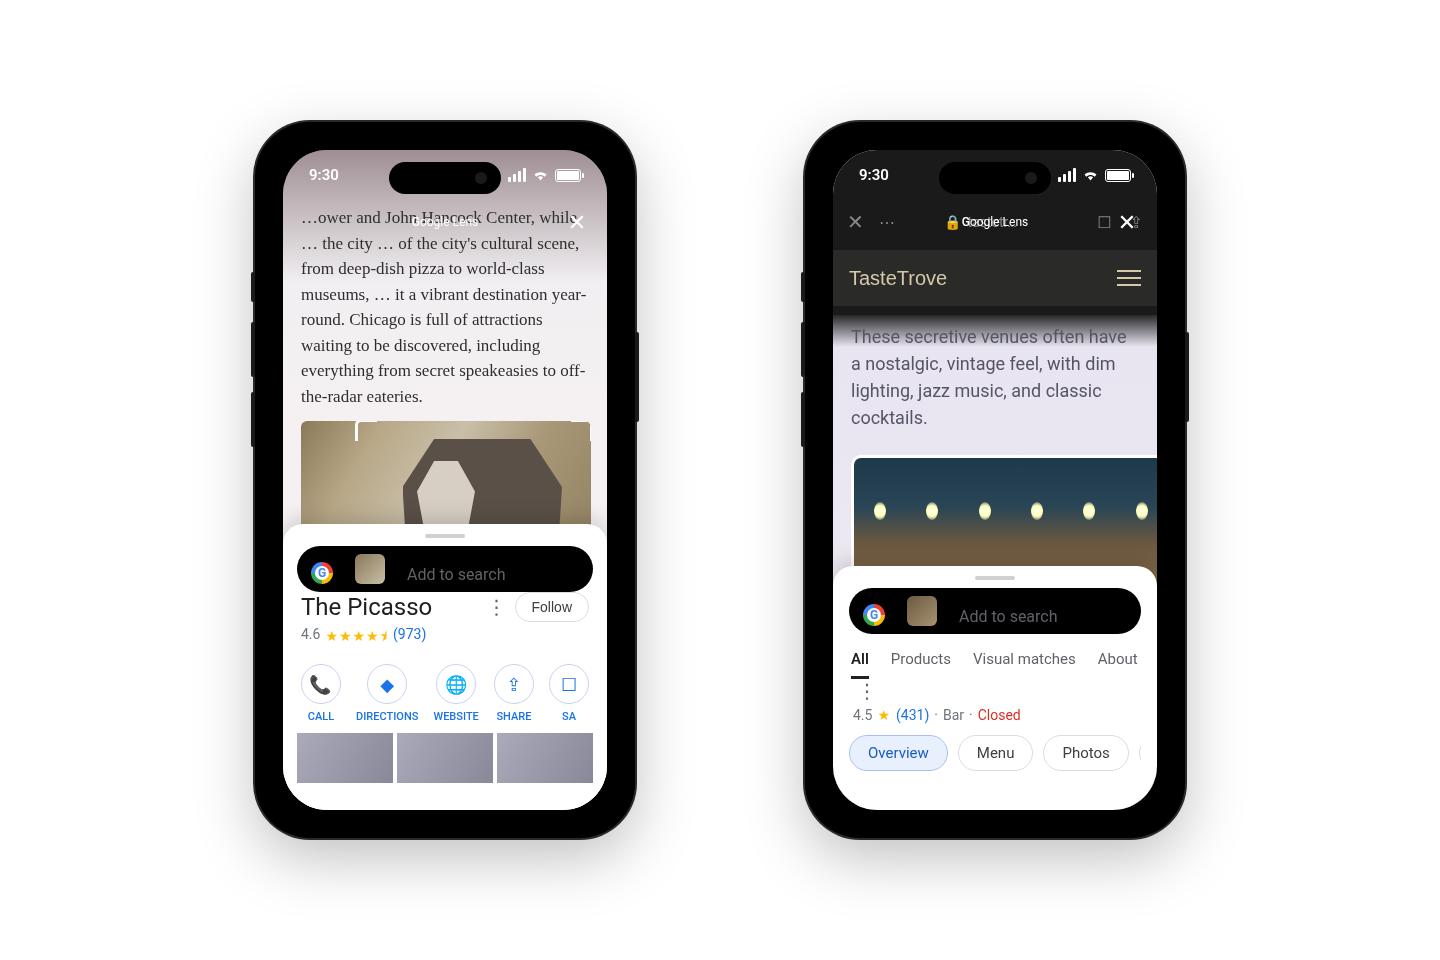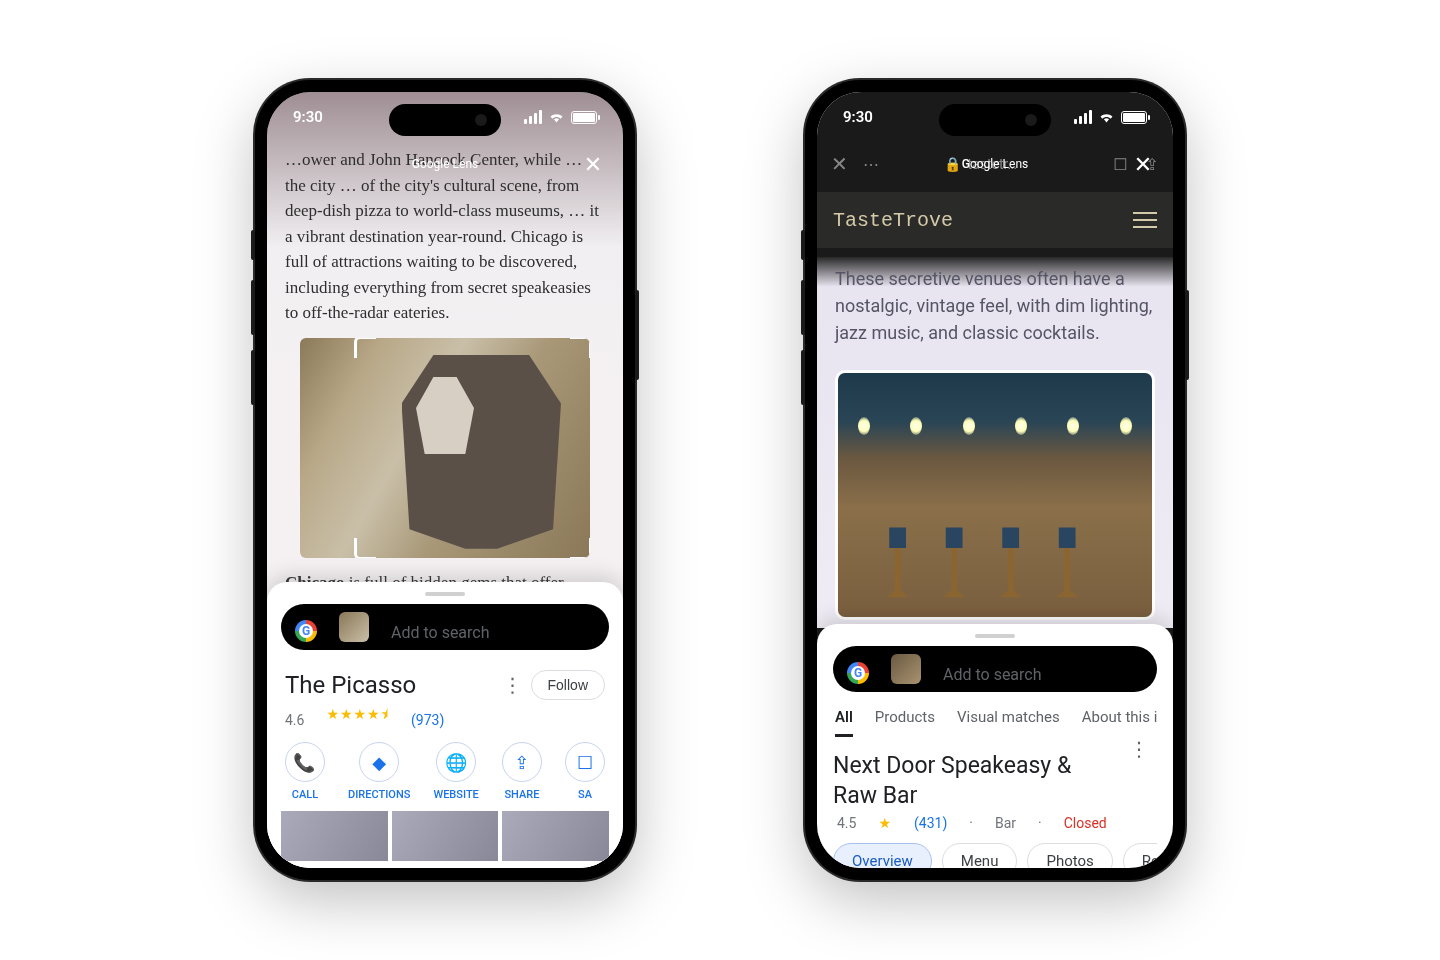--- a/index.html
+++ b/index.html
@@ -8,24 +8,24 @@
     background: #fff;
     width: 1440px;
     height: 960px;
     display: flex;
     justify-content: center;
     align-items: center;
     gap: 170px;
   }
   .phone {
     width: 380px;
-    height: 800px;
+    height: 716px;
     background: #000;
     border-radius: 55px;
-    padding: 12px;
+    padding: 28px;
     position: relative;
     box-shadow: 0 0 0 2px #2a2a2a, 0 20px 60px rgba(0,0,0,0.25);
   }
   .side-btn {
     position: absolute;
     background: #1a1a1a;
     border-radius: 2px;
   }
   .side-btn.l1 { left: -4px; top: 150px; width: 4px; height: 30px; }
   .side-btn.l2 { left: -4px; top: 200px; width: 4px; height: 55px; }
@@ -182,33 +182,33 @@
       conic-gradient(#ea4335 0 90deg, #fbbc05 90deg 180deg, #34a853 180deg 270deg, #4285f4 270deg 360deg);
     position: relative;
   }
   .g-logo::after { content:""; position:absolute; inset:4px; background:#fff; border-radius:50%; }
   .g-logo::before { content:"G"; position:absolute; inset:0; display:flex; align-items:center; justify-content:center; color:#4285f4; font-weight:700; font-size:12px; z-index:2;}
   .thumb {
     width: 30px; height: 30px; border-radius: 6px;
     background: linear-gradient(135deg, #8a7858, #c9bfa8);
   }
   .thumb.bar { background: linear-gradient(135deg, #6b5a42, #a89270); }
-  .place-row { display: flex; align-items: center; justify-content: space-between; margin-top: 20px; padding: 0 4px;}
+  .place-row { display: flex; align-items: center; justify-content: space-between; margin-top: 0; padding: 0 4px;}
   .place-name { font-size: 24px; font-weight: 400; color: #202124; flex:1;}
   .more-icon { color:#5f6368; font-size:20px; padding:0 8px; cursor:pointer;}
   .follow-btn {
     border: 1px solid #dadce0;
     border-radius: 18px;
     padding: 6px 16px;
     font-size: 14px;
     color: #3c4043;
     background: #fff;
     cursor: pointer;
   }
-  .rating-row { display:flex; align-items:flex-end; gap:22px; font-size: 14px; color:#70757a; padding:4px 4px 0;}
+  .rating-row { display:flex; align-items:flex-start; gap:5px; font-size: 14px; color:#70757a; padding:4px 4px 0;}
   .stars { color: #fbbc04; letter-spacing: 1px; }
   .reviews { color: #1a73e8; }
   .meta-row { font-size: 14px; color:#70757a; padding: 4px 4px 0;}
   .open { color: #188038; }
   .closed { color: #d93025; }
   .action-strip { display:flex; justify-content:space-between; padding: 14px 4px 0; }
   .action {
     display:flex; flex-direction:column; align-items:center; gap:6px;
     color:#1a73e8; font-size: 11px; font-weight:500;
   }
@@ -231,21 +231,21 @@
     padding:0 14px;
     color:#888;
   }
   .browser-bar .url { font-size: 14px; color:#888; display:flex; align-items:center; gap:6px;}
   .site-header {
     position:absolute; top:100px; left:0; right:0; height:56px;
     background:#2a2a28;
     display:flex; align-items:center; justify-content:space-between;
     padding:0 16px;
     color:#d4c9a8;
-    font-family: Liberation Mono, monospace;
+    font-family: Liberation Sans, sans-serif;
     font-size: 20px;
   }
   .hamburger { display:flex; flex-direction:column; gap:5px; cursor:pointer;}
   .hamburger span{width:24px;height:2px;background:#d4c9a8;}
   .article-p2 {
     position:absolute; top:165px; left:0; right:0;
     padding: 8px 18px;
     font-size: 18px; line-height:1.5;
     color:#556;
     background: linear-gradient(180deg, rgba(40,40,40,1) 0%, #e8e4f0 8%, #f0ecf5 100%);
@@ -489,21 +489,20 @@
         <span class="thumb bar"></span>
         <span>Add to search</span>
       </div>
       <div class="tabs">
         <div class="tab active">All</div>
         <div class="tab">Products</div>
         <div class="tab">Visual matches</div>
         <div class="tab">About this im</div>
       </div>
       <div class="p2-title-row">
-        <div class="p2-title">Next Door Speakeasy &amp; Raw Bar</div>
         <div class="more-icon">⋮</div>
       </div>
       <div class="rating-row">
         <span>4.5</span>
         <span class="stars">★</span>
         <span class="reviews">(431)</span>
         <span>·</span>
           <span>Bar</span>
         <span>·</span>
           <span class="closed">Closed</span>

